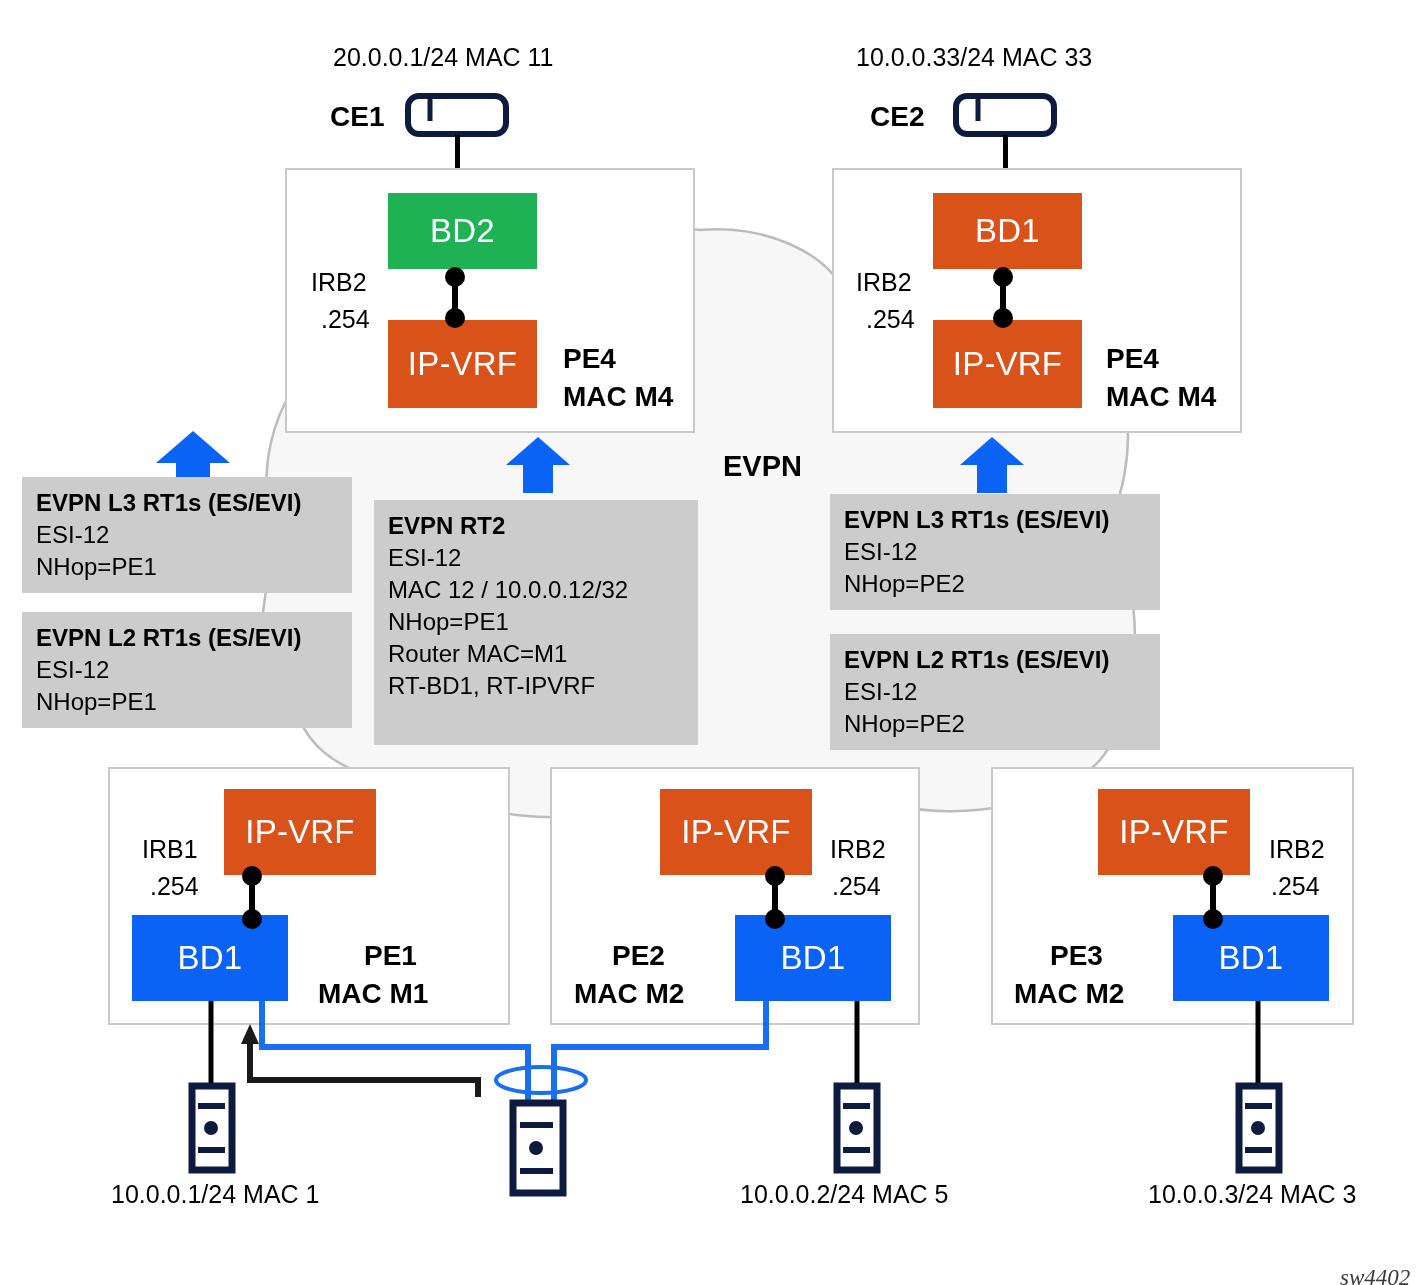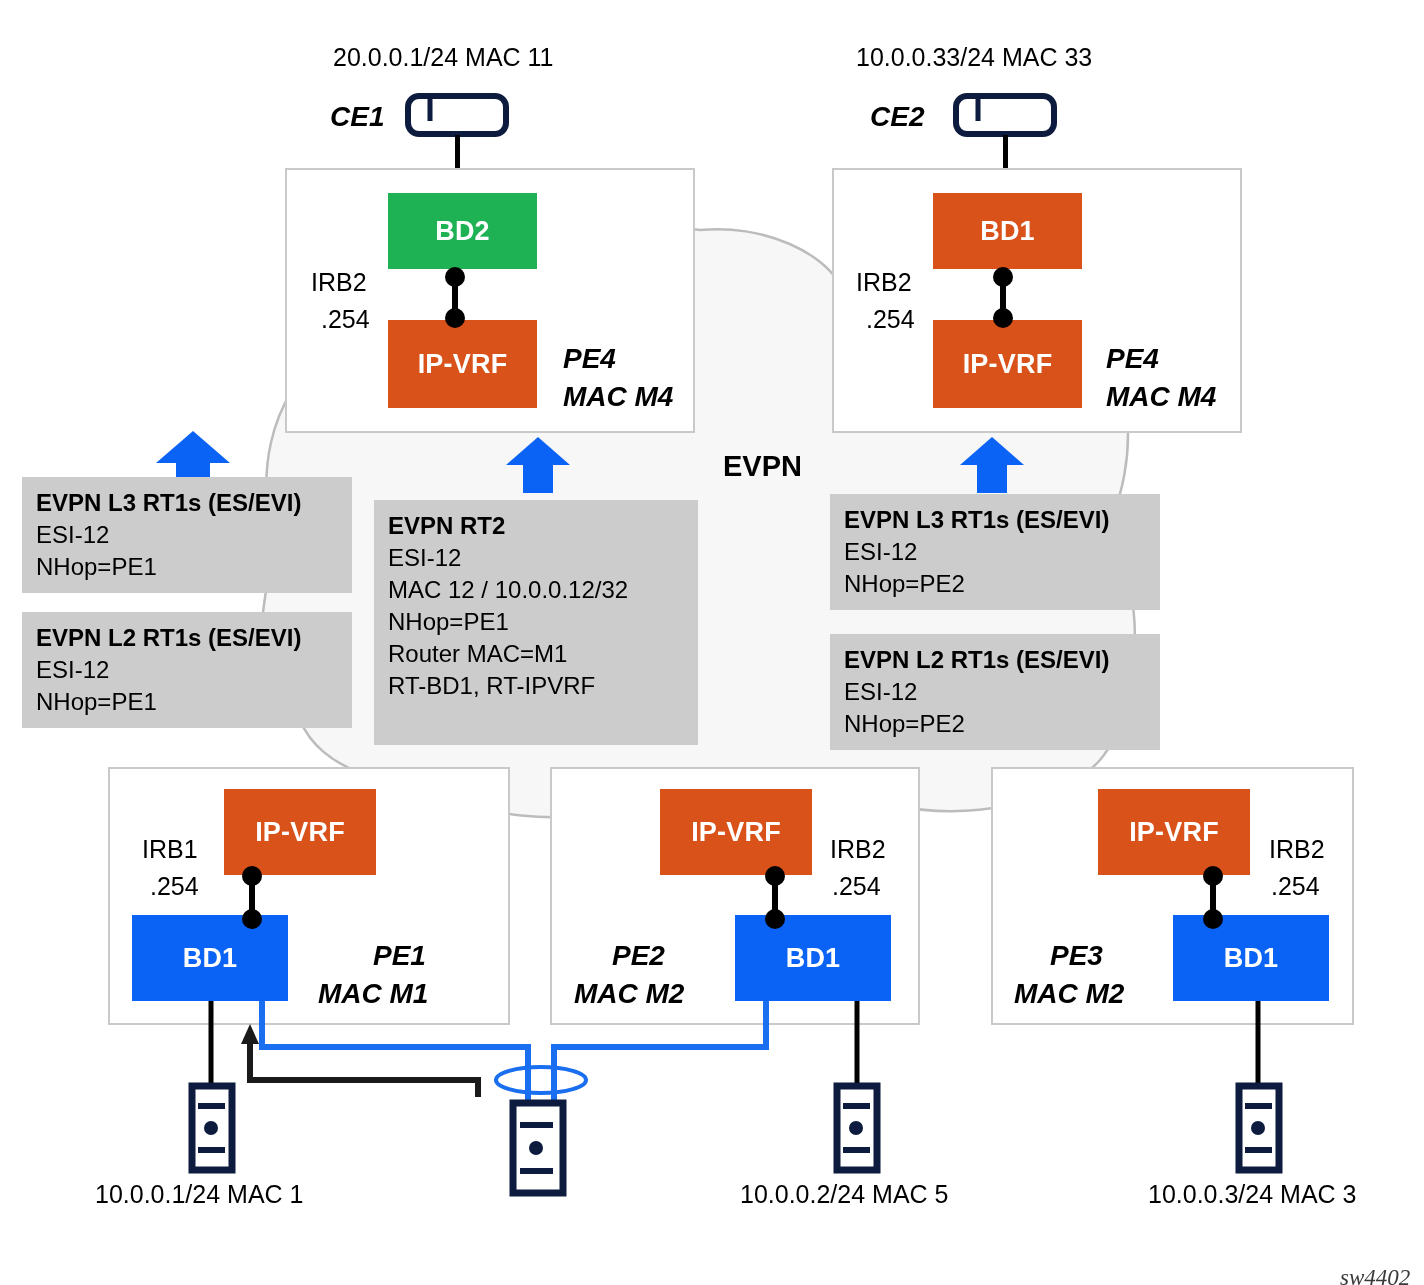--- a/index.html
+++ b/index.html
@@ -31,38 +31,38 @@
   }
 
   
   .blk {
     position: absolute;
     box-sizing: border-box;
     display: flex;
     align-items: center;
     justify-content: center;
     color: #ffffff;
-    font-weight: bold;
-    font-size: 27px;
+    font-weight: normal;
+    font-size: 33px;
     letter-spacing: 0.2px;
     text-align: right;
   }
   .blk-green  { background: #1eb255; }
   .blk-orange { background: #d8521a; }
   .blk-blue   { background: #0a63f5; }
 
   
   .lbl {
     position: absolute;
     color: #000000;
     white-space: pre;
     line-height: 1.28;
   }
   .lbl-plain   { font-size: 25px; }
-  .lbl-bold-lg { font-size: 28px; font-weight: bold; font-style: italic; }
+  .lbl-bold-lg { font-size: 28px; font-weight: bold; }
   .lbl-irb     { font-size: 25px; text-align: right; }
   .lbl-evpn    { font-size: 29px; font-weight: bold; }
 
   
   .infobox {
     position: absolute;
     background: #cccccc;
     box-sizing: border-box;
     padding: 10px 14px 12px 14px;
   }
@@ -205,21 +205,21 @@
   </div>
 
   <div class="pe-box" style="left:108px; top:767px; width:402px; height:258px;"></div>
   <div class="blk blk-orange" style="left:224px; top:789px; width:152px; height:86px;">IP-VRF</div>
   <div class="blk blk-blue" style="left:132px; top:915px; width:156px; height:86px;">BD1</div>
   <div class="vline-irb" style="left:249px; top:875px; height:48px;"></div>
   <div class="dot" style="left:242px; top:866px;"></div>
   <div class="dot" style="left:242px; top:909px;"></div>
   <div class="lbl lbl-irb" style="left:142px; top:833px;">IRB1</div>
   <div class="lbl lbl-irb" style="left:150px; top:870px;">.254</div>
-  <div class="lbl lbl-bold-lg" style="left:373px; top:938px;">PE1</div>
+  <div class="lbl lbl-bold-lg" style="left:364px; top:938px;">PE1</div>
   <div class="lbl lbl-bold-lg" style="left:318px; top:976px;">MAC M1</div>
 
   <div class="pe-box" style="left:550px; top:767px; width:370px; height:258px;"></div>
   <div class="blk blk-orange" style="left:660px; top:789px; width:152px; height:86px;">IP-VRF</div>
   <div class="blk blk-blue" style="left:735px; top:915px; width:156px; height:86px;">BD1</div>
   <div class="vline-irb" style="left:772px; top:875px; height:48px;"></div>
   <div class="dot" style="left:765px; top:866px;"></div>
   <div class="dot" style="left:765px; top:909px;"></div>
   <div class="lbl lbl-irb" style="left:830px; top:833px;">IRB2</div>
   <div class="lbl lbl-irb" style="left:832px; top:870px;">.254</div>
@@ -254,21 +254,21 @@
     <polyline points="478,1097 478,1080 250,1080 250,1040" fill="none" stroke="#1a1a1a" stroke-width="6"></polyline>
     <polygon points="250,1024 241,1044 259,1044" fill="#1a1a1a"></polygon>
   </svg>
 
   <svg class="abs" style="left:188px; top:1082px;" width="48" height="92" viewBox="0 0 48 92">
     <rect x="4" y="4" width="40" height="84" fill="#ffffff" stroke="#0d1b3e" stroke-width="7"></rect>
     <line x1="10" y1="24" x2="37" y2="24" stroke="#0d1b3e" stroke-width="6"></line>
     <circle cx="23" cy="46" r="7" fill="#0d1b3e"></circle>
     <line x1="10" y1="68" x2="37" y2="68" stroke="#0d1b3e" stroke-width="6"></line>
   </svg>
-  <div class="lbl lbl-plain" style="left:95px; top:1178px;">10.0.0.1/24 MAC 1</div>
+  <div class="lbl lbl-plain" style="left:111px; top:1178px;">10.0.0.1/24 MAC 1</div>
 
   <svg class="abs" style="left:508px; top:1098px;" width="60" height="100" viewBox="0 0 60 100">
     <rect x="5" y="5" width="50" height="90" fill="#ffffff" stroke="#0d1b3e" stroke-width="7"></rect>
     <line x1="12" y1="27" x2="45" y2="27" stroke="#0d1b3e" stroke-width="6"></line>
     <circle cx="28" cy="50" r="7" fill="#0d1b3e"></circle>
     <line x1="12" y1="73" x2="45" y2="73" stroke="#0d1b3e" stroke-width="6"></line>
   </svg>
 
   <svg class="abs" style="left:833px; top:1082px;" width="48" height="92" viewBox="0 0 48 92">
     <rect x="4" y="4" width="40" height="84" fill="#ffffff" stroke="#0d1b3e" stroke-width="7"></rect>

